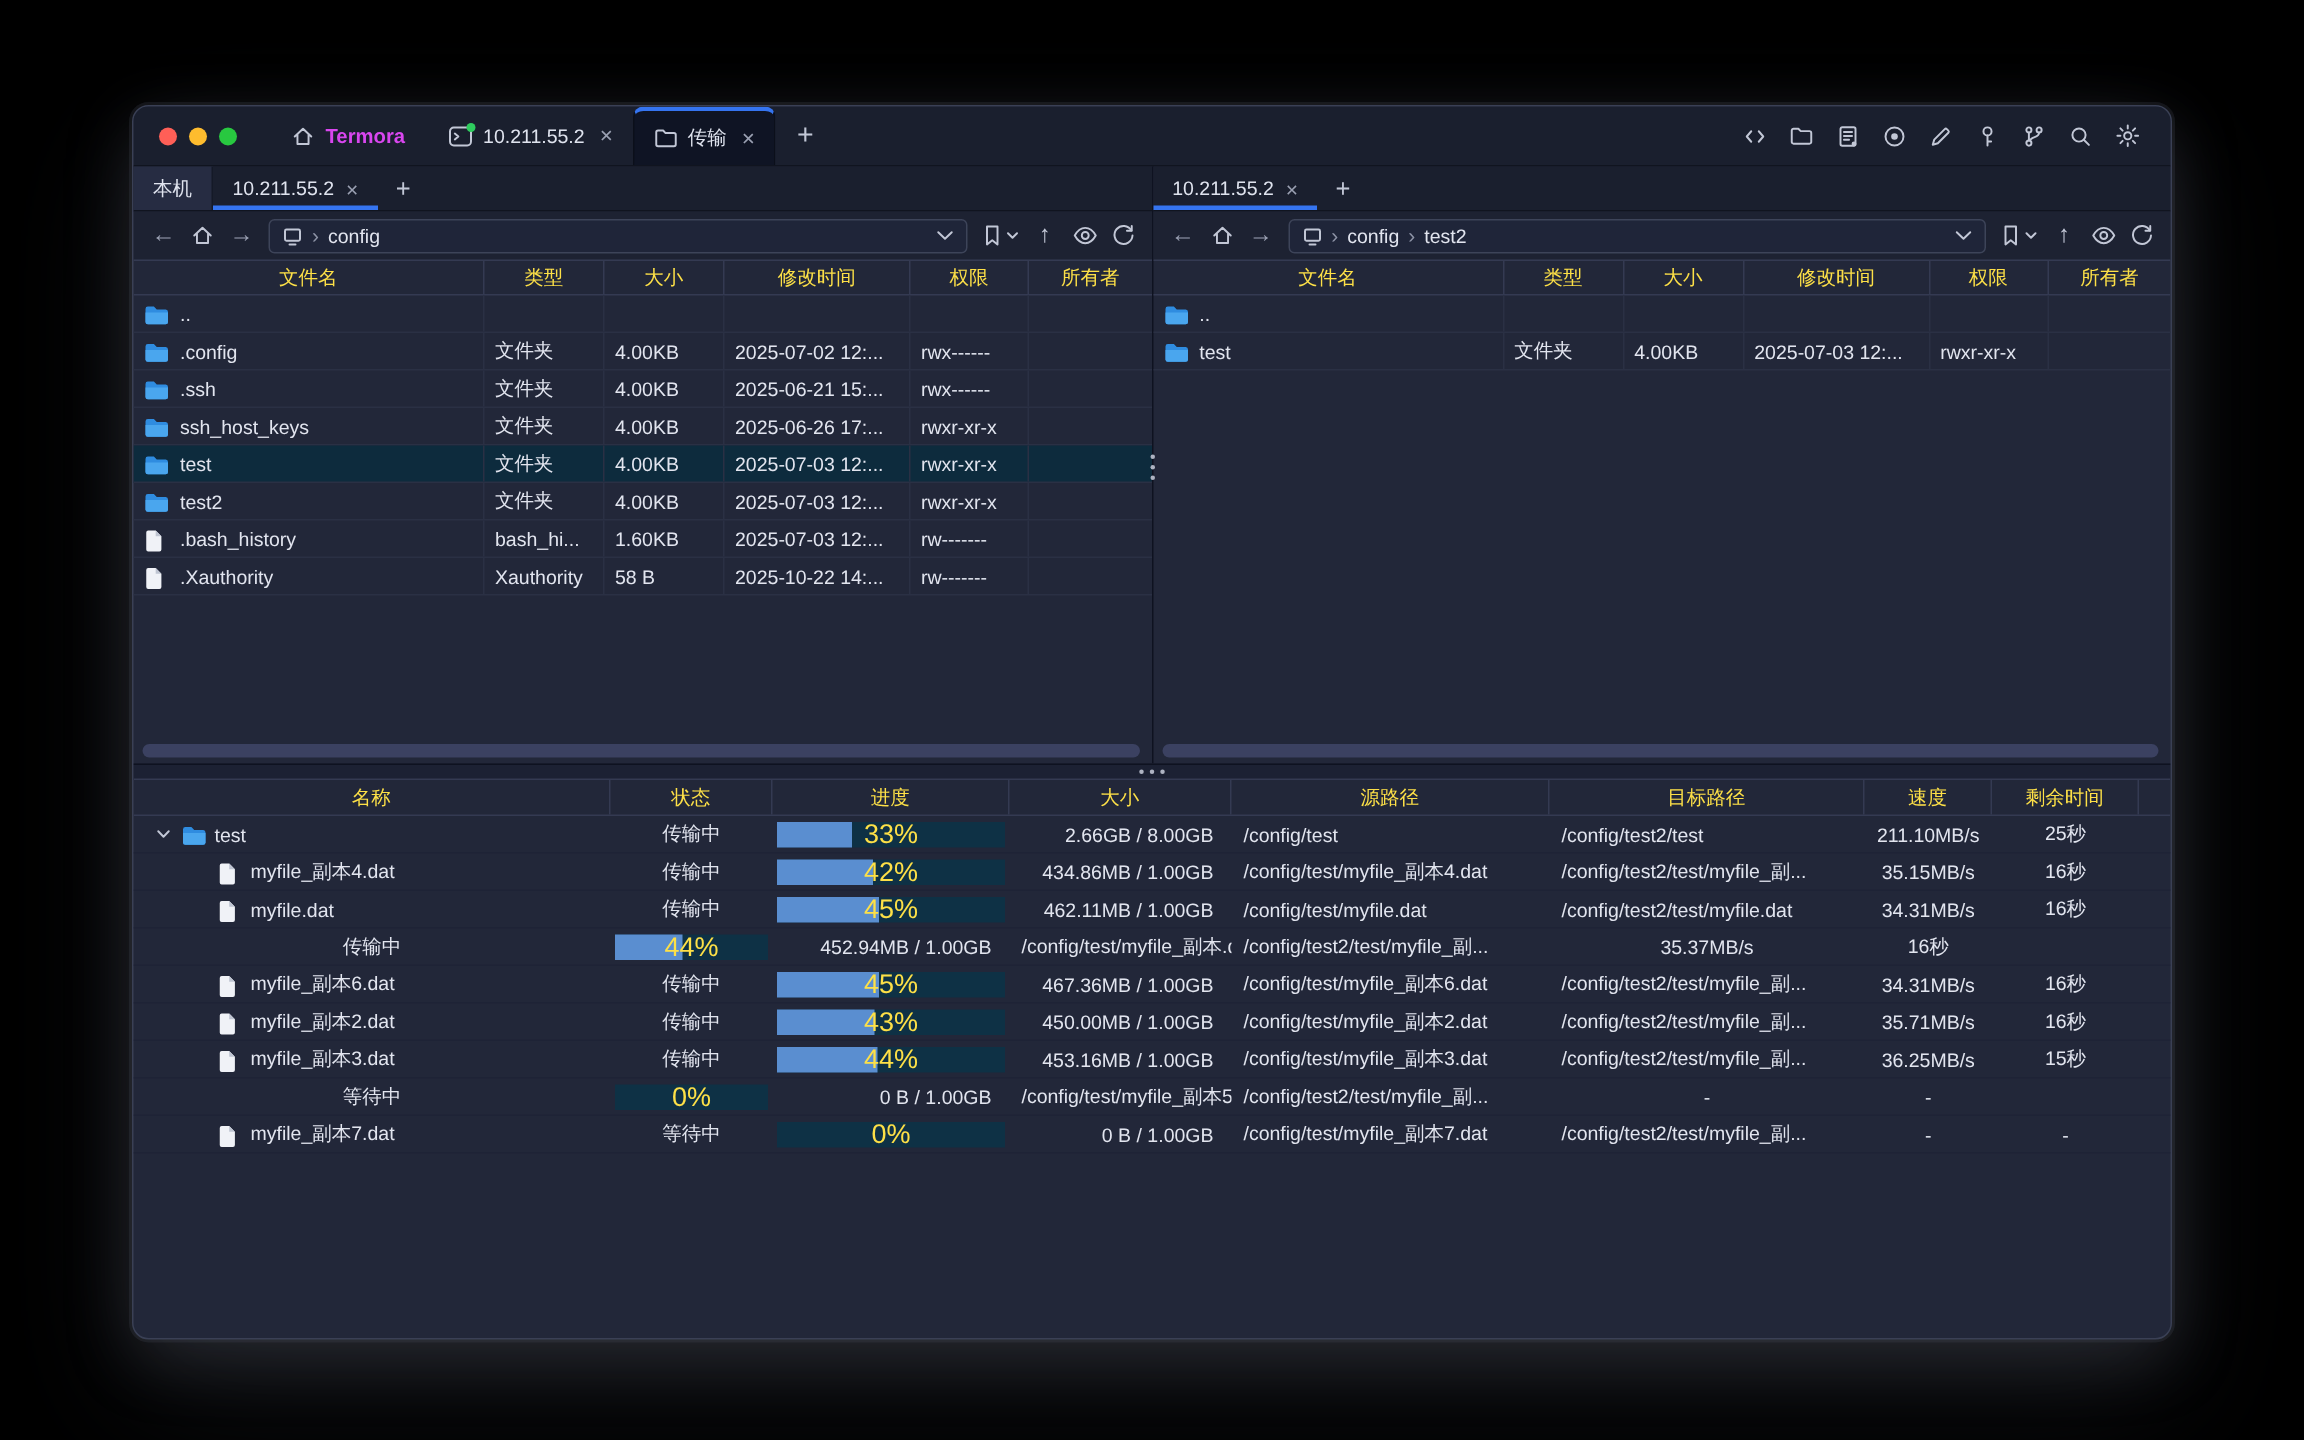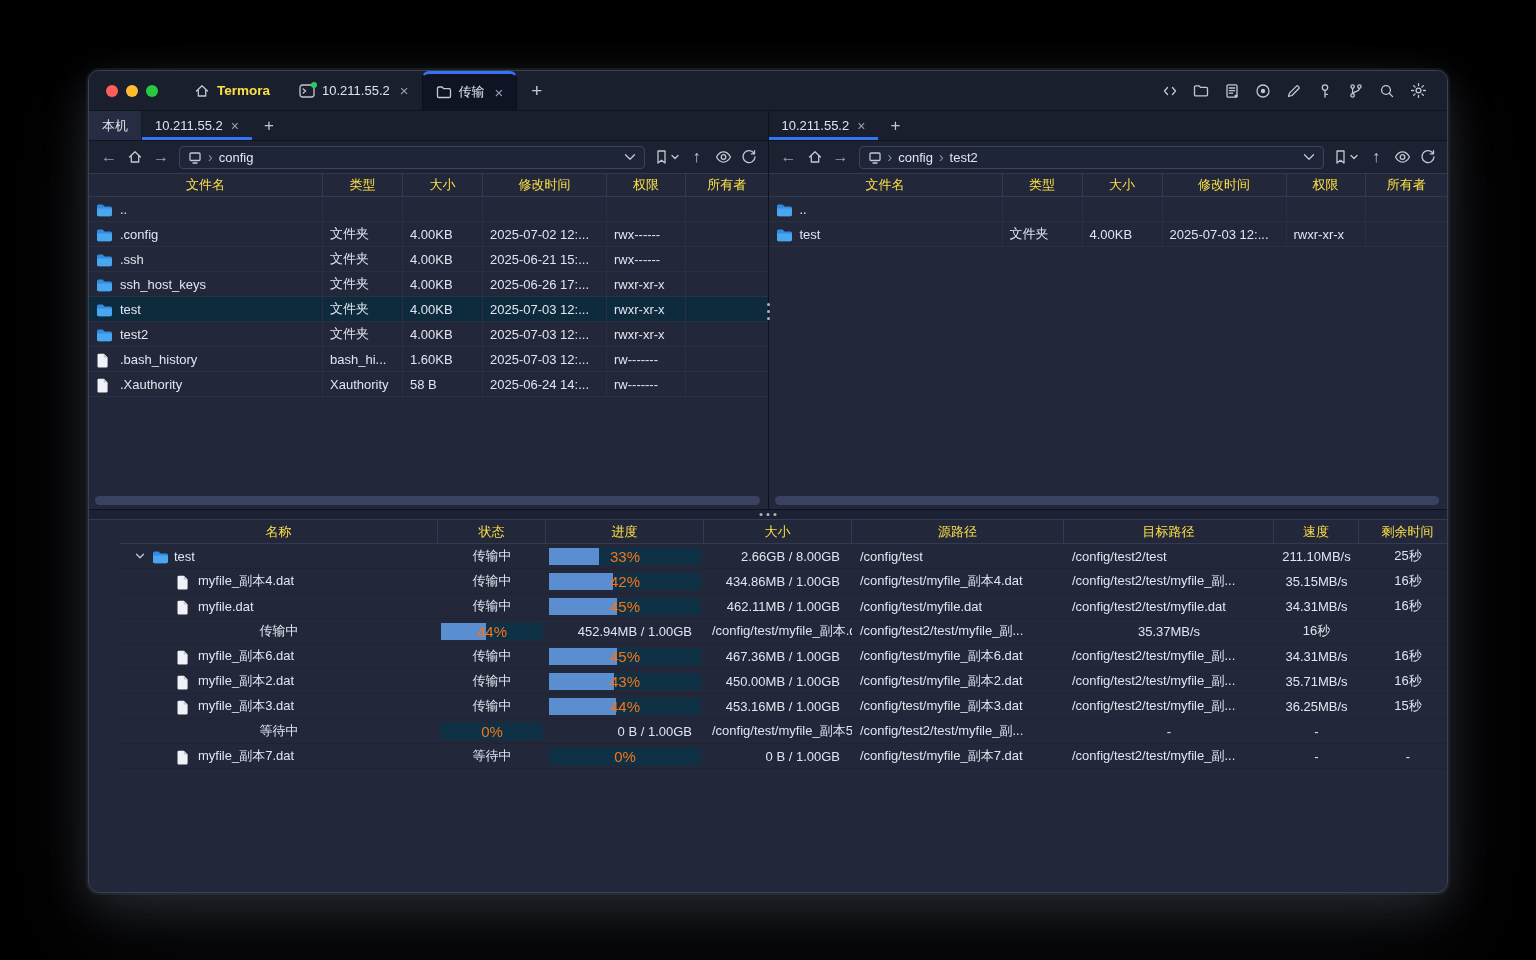--- a/index.html
+++ b/index.html
@@ -7,21 +7,21 @@
               font-family:"Liberation Sans","DejaVu Sans",sans-serif; }
   .window { position:absolute; left:88px; top:70px; width:1360px; height:823px;
             background:#222739; border-radius:11px; border:1px solid #3a4055;
             box-shadow:0 0 0 2px rgba(90,95,110,.18), 0 12px 44px rgba(95,100,115,.30), 0 34px 90px rgba(70,75,90,.28);
             overflow:hidden; color:#e2e5ef; font-size:13px; }
 
   
   .titlebar { height:40px; background:#1a1f2e; display:flex; align-items:stretch; border-bottom:1px solid #10141f; }
   .lights { display:flex; align-items:center; gap:8px; padding:0 20px 0 17px; }
   .light { width:12px; height:12px; border-radius:50%; }
-  .app-tab { display:flex; align-items:center; gap:7px; padding:0 16px; font-weight:700; font-size:13.5px; color:#fde047; }
+  .app-tab { display:flex; align-items:center; gap:7px; padding:0 16px; font-weight:700; font-size:13.5px; color:#d946ef; }
   .t-tab { display:flex; align-items:center; gap:7px; padding:0 13px; color:#dfe3ee; position:relative; }
   .t-tab .close { color:#9aa0b2; font-size:15px; line-height:1; margin-left:3px; }
   .t-tab.active { background:#0f1424; border-top:3px solid #3574f0; border-left:1px solid #0b0f1a; border-right:1px solid #0b0f1a;
                   border-radius:7px 7px 0 0; }
   .term-ico { position:relative; width:16px; height:14px; }
   .term-ico .dot { position:absolute; right:-2px; top:-2px; width:6px; height:6px; border-radius:50%; background:#2ecc5e; }
   .tb-plus { display:flex; align-items:center; padding:0 14px; color:#c2c7d6; font-size:19px; }
   .tb-actions { margin-left:auto; display:flex; align-items:center; gap:15px; padding-right:20px; color:#c2c7d6; }
   .tb-actions svg, .toolbar svg { display:block; }
   .ico { stroke:#c2c7d6; fill:none; stroke-width:1.3; stroke-linecap:round; stroke-linejoin:round; }
@@ -66,36 +66,36 @@
   .vdots { position:absolute; right:-5px; top:192px; width:9px; display:flex; flex-direction:column; gap:4px; align-items:center; z-index:5; }
   .vdots i, .hdots i { width:3px; height:3px; border-radius:50%; background:#aeb3c2; display:block; }
 
   
   .splitter { height:11px; background:#1c2133; border-top:1px solid #0e1220; border-bottom:1px solid #343a52;
               position:relative; }
   .hdots { position:absolute; left:50%; top:3px; transform:translateX(-50%); display:flex; gap:4px; }
 
   
   .transfer { flex:1; position:relative; }
-  .tr-head, .tr-row { display:grid; grid-template-columns:318px 108px 158px 148px 212px 210px 85px 98px 1fr;margin-left:31px; }
+  .tr-head, .tr-row { display:grid; grid-template-columns:318px 108px 158px 148px 212px 210px 85px 98px 1fr; }
   .tr-head { height:24px; border-bottom:1px solid #343a52; }
   .tr-row { height:25px; border-bottom:1px solid #1e2336; }
   .tr-row .cell { display:flex; align-items:center; white-space:nowrap; overflow:hidden; }
   .tr-name { padding-left:8px; gap:5px; }
   .tree-chevron { width:14px; display:flex; justify-content:center; flex:0 0 auto; }
   .tree-chevron.hidden { visibility:hidden; }
   .tree-indent { flex:0 0 auto; }
   .c-center { justify-content:center; }
   .c-right { justify-content:flex-end; padding-right:12px; }
   .c-left { padding-left:8px; }
   .p-cell { padding:0 3px; }
   .ptrack { position:relative; width:100%; height:17px; background:#0e3145; }
   .pfill { position:absolute; left:0; top:0; bottom:0; background:#5a8ed0; }
   .plabel { position:absolute; inset:0; display:flex; align-items:center; justify-content:center;
-            color:#f97316; font-size:15px; }
+            color:#fde047; font-size:18px; }
 </style>
 </head>
 <body>
 
 <div class="window">
 
   <div class="titlebar">
     <div class="lights">
       <span class="light" style="background:#ff5f57"></span>
       <span class="light" style="background:#febc2e"></span>
@@ -358,21 +358,21 @@
 
         <svg class="svg-file" width="13" height="15" viewBox="0 0 13 15">
                     <path d="M1.5 2 A1.3 1.3 0 0 1 2.8 .7 h5 L11.6 4.5 v8.8 a1.3 1.3 0 0 1-1.3 1.3 H2.8 a1.3 1.3 0 0 1-1.3-1.3 Z" fill="#f0f2f7"></path>
                     <path d="M7.8 .7 v3.8 h3.8 Z" fill="#bfc5d2"></path>
                   </svg>
       </span>
       <span>.Xauthority</span>
     </div>
     <div class="cell">Xauthority</div>
     <div class="cell">58 B</div>
-    <div class="cell">2025-06-24 14:...</div>
+    <div class="cell">2025-10-22 14:...</div>
     <div class="cell">rw-------</div>
     <div class="cell"></div>
   </div>
 
 </div>
         <div class="hscroll"></div>
         <div class="vdots">
             <i></i>
             <i></i>
             <i></i>

